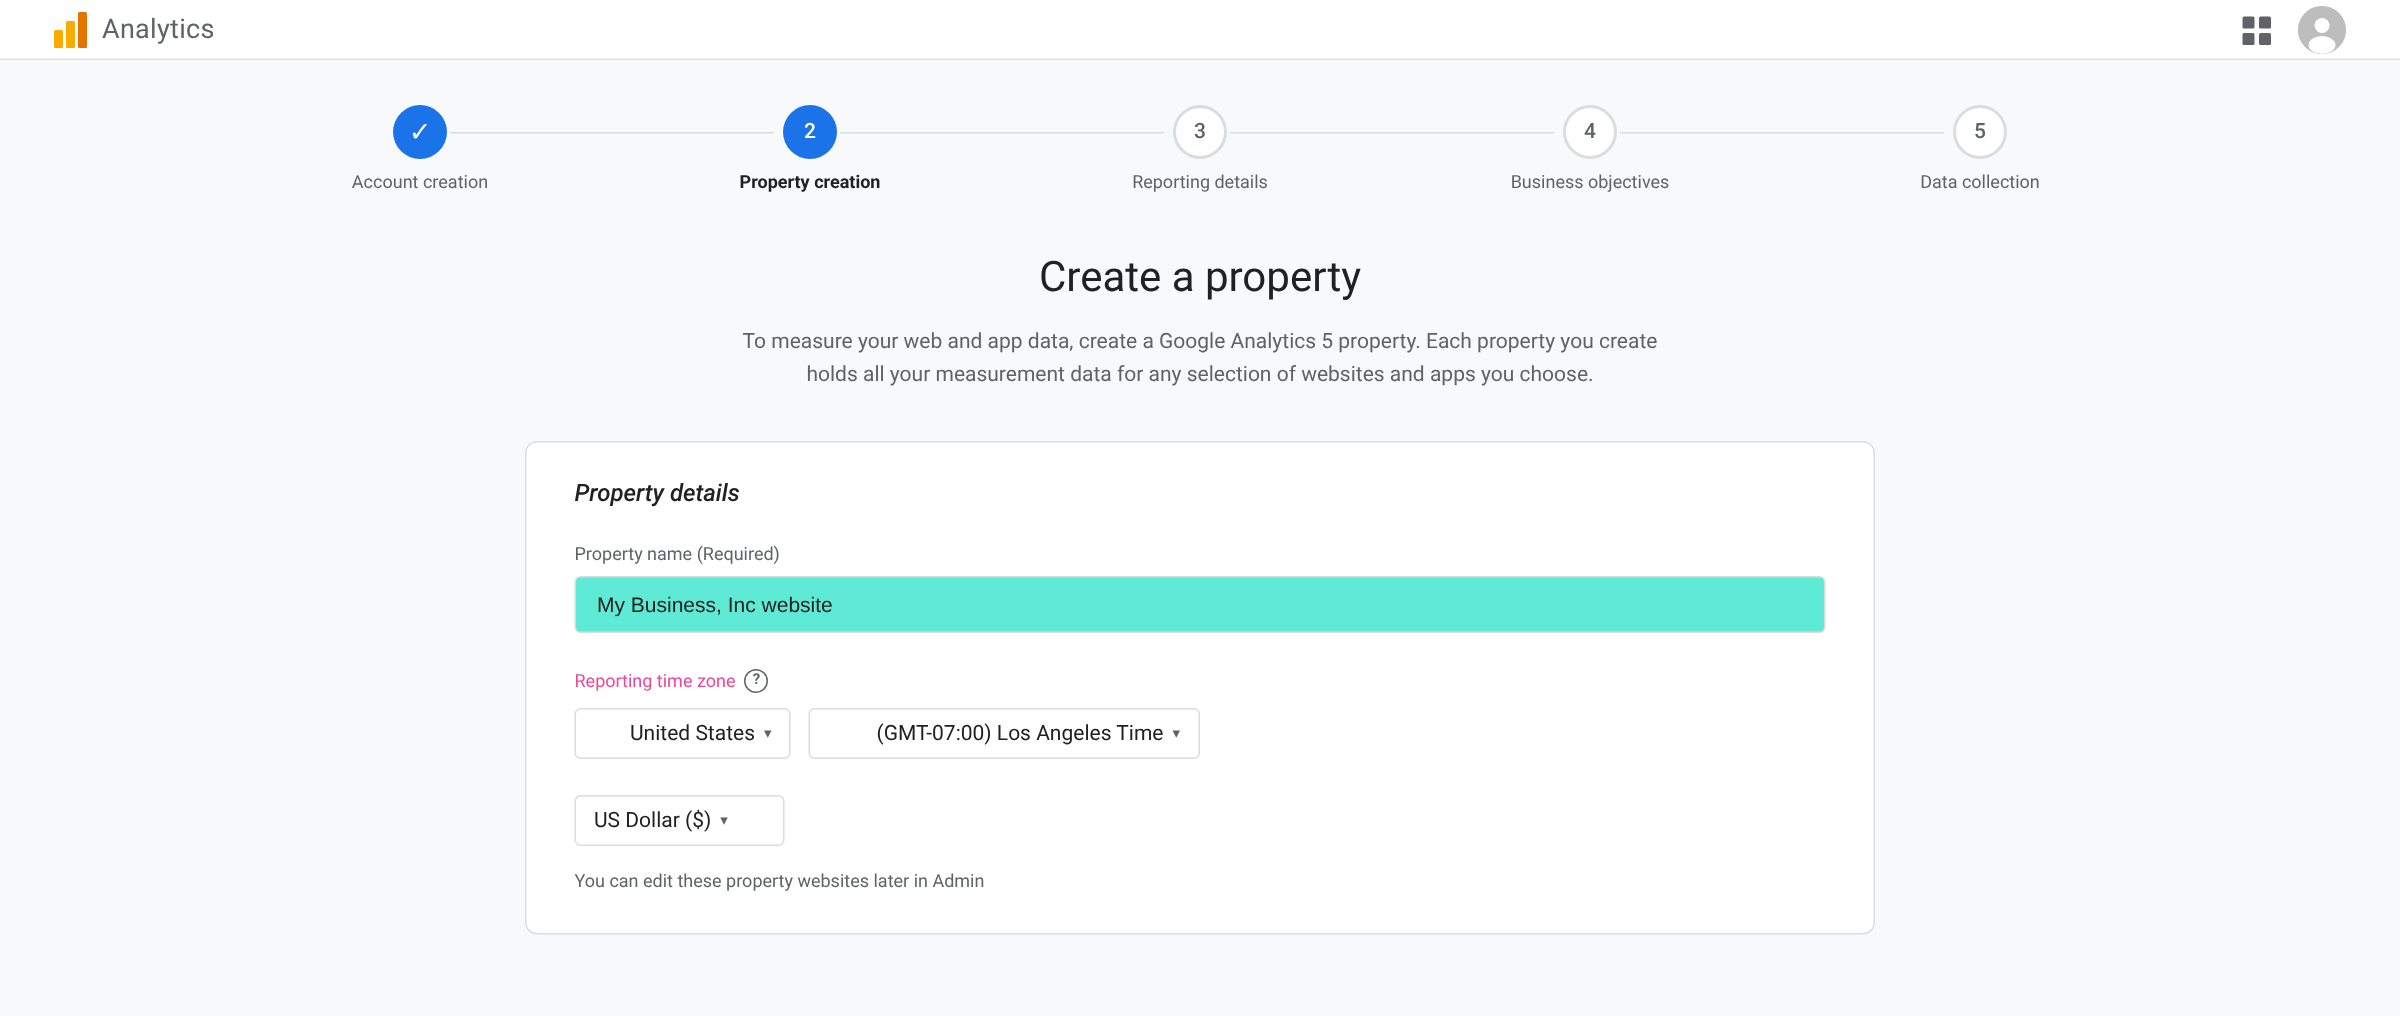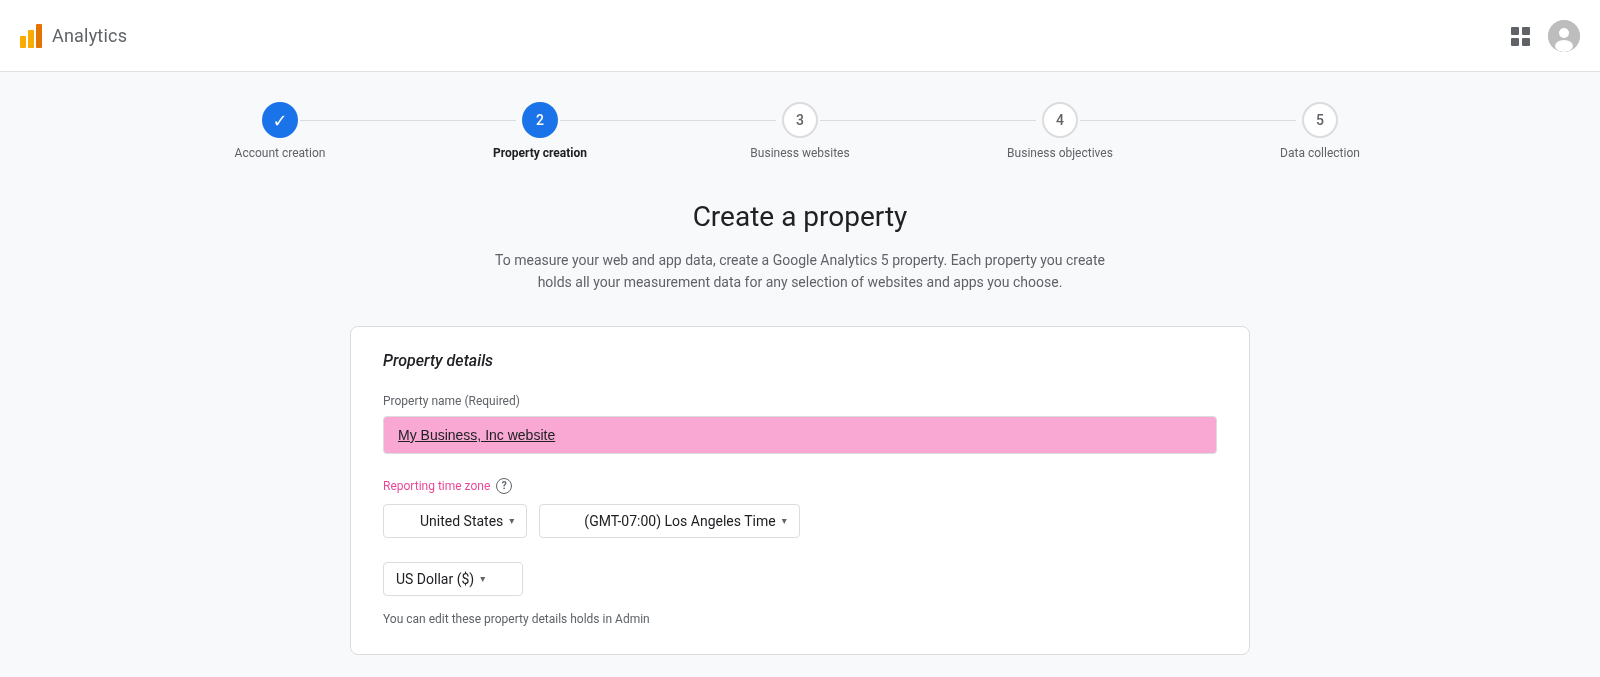--- a/index.html
+++ b/index.html
@@ -11,22 +11,22 @@
       font-size: 14px;
     }
 
     
     .header {
       background: #fff;
       border-bottom: 1px solid #e0e0e0;
       display: flex;
       align-items: center;
       justify-content: space-between;
-      padding: 0 20px;
-      height: 72px;
+      padding: 0 36px;
+      height: 40px;
       position: relative;
       z-index: 10;
     }
     .header-left {
       display: flex;
       align-items: center;
       gap: 10px;
     }
     .analytics-logo {
       display: flex;
@@ -196,22 +196,21 @@
       display: block;
     }
     .form-input {
       width: 100%;
       padding: 10px 14px;
       border: 1px solid #dadce0;
       border-radius: 4px;
       font-size: 14px;
       color: #202124;
       outline: none;
-      background: #f9a8d4;
-      text-decoration: underline;
+      background: #5eead4;
     }
 
     
     .timezone-label-row {
       display: flex;
       align-items: center;
       gap: 6px;
       margin-bottom: 10px;
     }
     .timezone-label {
@@ -310,21 +309,21 @@
         <span>2</span>
       </div>
       <span class="step-label active-label">Property creation</span>
       <div class="step-connector" style="width: calc(100% - 44px); left: calc(50% + 20px);"></div>
     </div>
 
     <div class="step-item">
       <div class="step-circle inactive">
         <span>3</span>
       </div>
-      <span class="step-label">Business websites</span>
+      <span class="step-label">Reporting details</span>
       <div class="step-connector" style="width: calc(100% - 44px); left: calc(50% + 20px);"></div>
     </div>
 
     <div class="step-item">
       <div class="step-circle inactive">
         <span>4</span>
       </div>
       <span class="step-label">Business objectives</span>
       <div class="step-connector" style="width: calc(100% - 44px); left: calc(50% + 20px);"></div>
     </div>
@@ -370,17 +369,17 @@
         </div>
       </div>
 
       <div class="form-field currency-field">
         <div class="select-wrapper currency-select">
           <span>US Dollar ($)</span>
           <span class="caret">▾</span>
         </div>
       </div>
 
-      <p class="admin-note">You can edit these property details holds in Admin</p>
+      <p class="admin-note">You can edit these property websites later in Admin</p>
     </div>
 
   </div>
 </div>
 
 </body></html>

